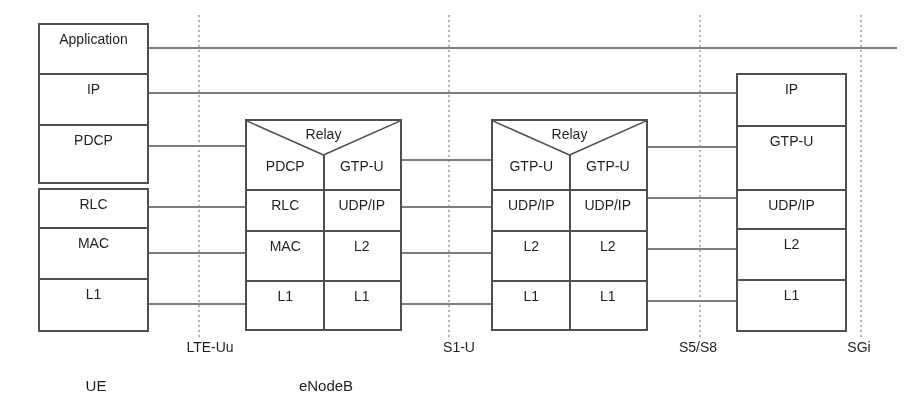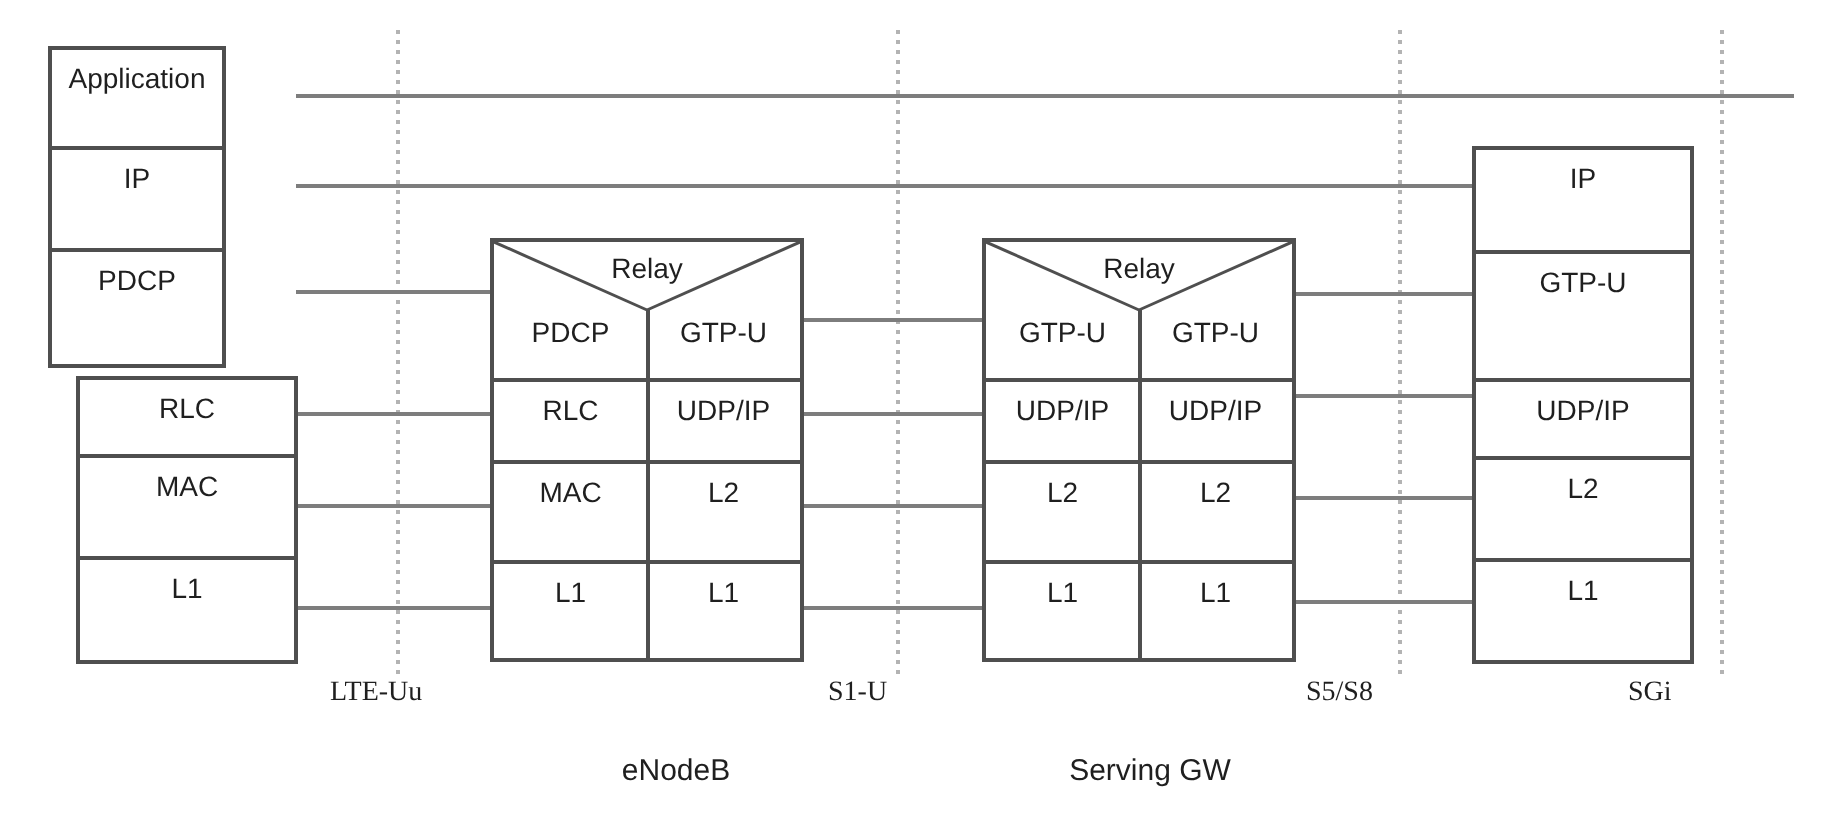--- a/index.html
+++ b/index.html
@@ -41,23 +41,22 @@
   .pair-row.bordered{border-top:2px solid #4f4f4f;}
   .half{
     flex:1;display:flex;justify-content:center;align-items:flex-start;
     padding-top:7px;font-size:14px;line-height:15px;white-space:nowrap;
     box-sizing:border-box;
   }
   .col-divider{position:absolute;width:2px;background:#4f4f4f;}
   .toplabels{position:absolute;left:0;right:0;display:flex;}
   
   .iface-label{
-    position:absolute;top:339px;width:90px;
+    position:absolute;top:339px;width:90px;text-align:center;
     font-size:14px;
-    font-family:Liberation Serif, serif;
   }
   .node-label{
     position:absolute;top:377px;width:140px;text-align:center;
     font-size:15px;
   }
 </style>
 </head>
 <body>
 
 <div id="canvas">
@@ -75,21 +74,21 @@
   <div class="conn" style="left:148px;top:303px;width:99px"></div>
   <div class="conn" style="left:399px;top:159px;width:94px"></div>
   <div class="conn" style="left:399px;top:206px;width:94px"></div>
   <div class="conn" style="left:399px;top:252px;width:94px"></div>
   <div class="conn" style="left:399px;top:303px;width:94px"></div>
   <div class="conn" style="left:645px;top:146px;width:93px"></div>
   <div class="conn" style="left:645px;top:197px;width:93px"></div>
   <div class="conn" style="left:645px;top:248px;width:93px"></div>
   <div class="conn" style="left:645px;top:300px;width:93px"></div>
 
-  <div class="box" style="left:24px;top:23px;width:89px;height:161px">
+  <div class="box" style="left:38px;top:23px;width:111px;height:161px">
     <div class="stack">
       <div class="cell" style="height:48px">Application</div>
       <div class="cell" style="height:51px">IP</div>
       <div class="cell" style="height:58px">PDCP</div>
     </div>
   </div>
 
   <div class="box" style="left:38px;top:188px;width:111px;height:144px">
     <div class="stack">
       <div class="cell" style="height:37px">RLC</div>
@@ -160,16 +159,16 @@
       <div class="cell" style="height:51px">L2</div>
       <div class="cell" style="height:51px">L1</div>
     </div>
   </div>
 
   <div class="iface-label" style="left:165px">LTE-Uu</div>
   <div class="iface-label" style="left:414px">S1-U</div>
   <div class="iface-label" style="left:653px">S5/S8</div>
   <div class="iface-label" style="left:814px">SGi</div>
 
-  <div class="node-label" style="left:268px">eNodeB</div>
-  <div class="node-label" style="left:505px">Serving GW</div>
+  <div class="node-label" style="left:26px">UE</div>
+  <div class="node-label" style="left:256px">eNodeB</div>
 
 </div>
 
 </body></html>

